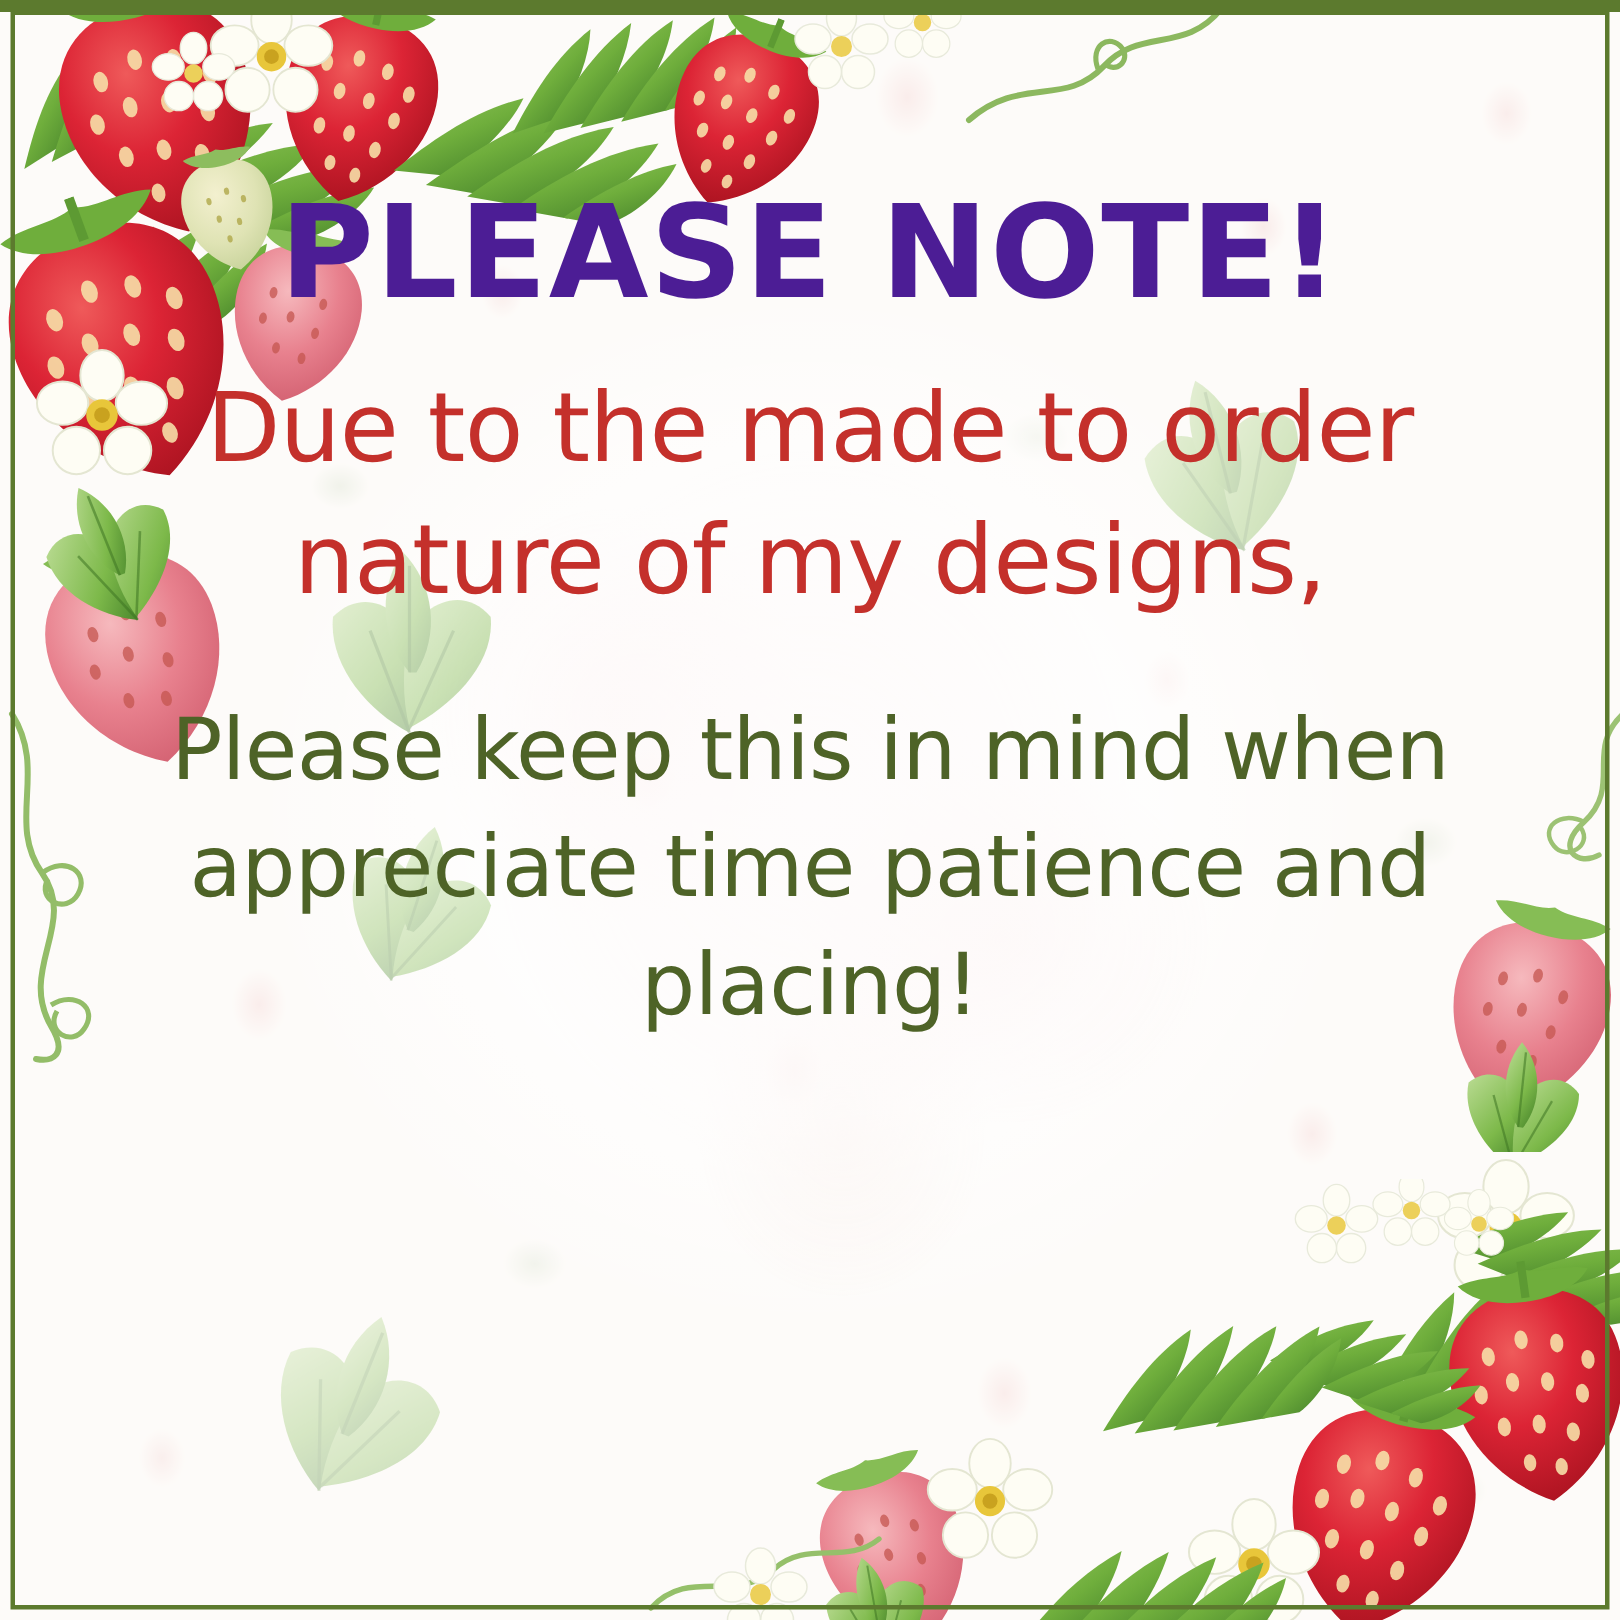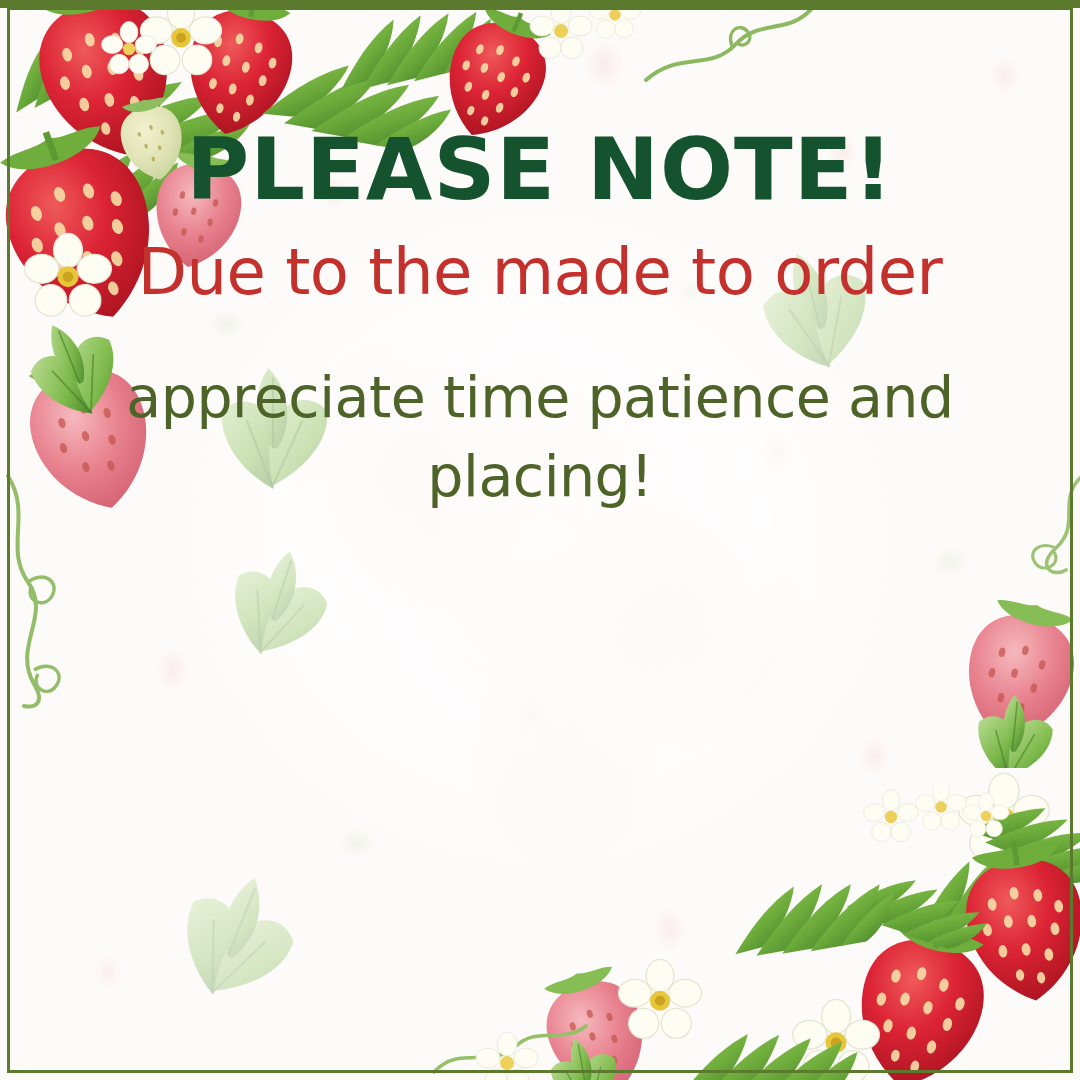--- a/index.html
+++ b/index.html
@@ -77,25 +77,25 @@
     position:absolute;left:0;top:0;width:1080px;height:1080px;
     display:flex;flex-direction:column;align-items:center;
     text-align:center;
   }
   .heading{
     margin-top:126px;
     font-family:"DejaVu Sans","Liberation Sans",sans-serif;
     font-weight:700;
     font-size:86px;
     letter-spacing:1px;
-    color:#14532d;
+    color:#4c1d95;
     line-height:1;
   }
   .red-block{
-    margin-top:16px;
+    margin-top:30px;
     width:960px;
     font-family:"DejaVu Sans","Liberation Sans",sans-serif;
     font-weight:400;
     font-size:64px;
     line-height:1.38;
     color:#c4302b;
     letter-spacing:-.5px;
   }
   .red-block .strong{font-weight:700;}
   .green-block{
@@ -396,21 +396,23 @@
 
   <div class="frame-top-band"></div>
   <div class="frame"></div>
 
   <div class="content">
 
     <div class="heading">PLEASE NOTE!</div>
 
     <div class="red-block">
       <div>Due to the made to order</div>
+      <div>nature of my designs,</div>
     </div>
 
     <div class="green-block">
+      <div>Please keep this in mind when</div>
       <div>appreciate time patience and</div>
       <div>placing!</div>
     </div>
 
   </div>
 </div>
 
 </body></html>

